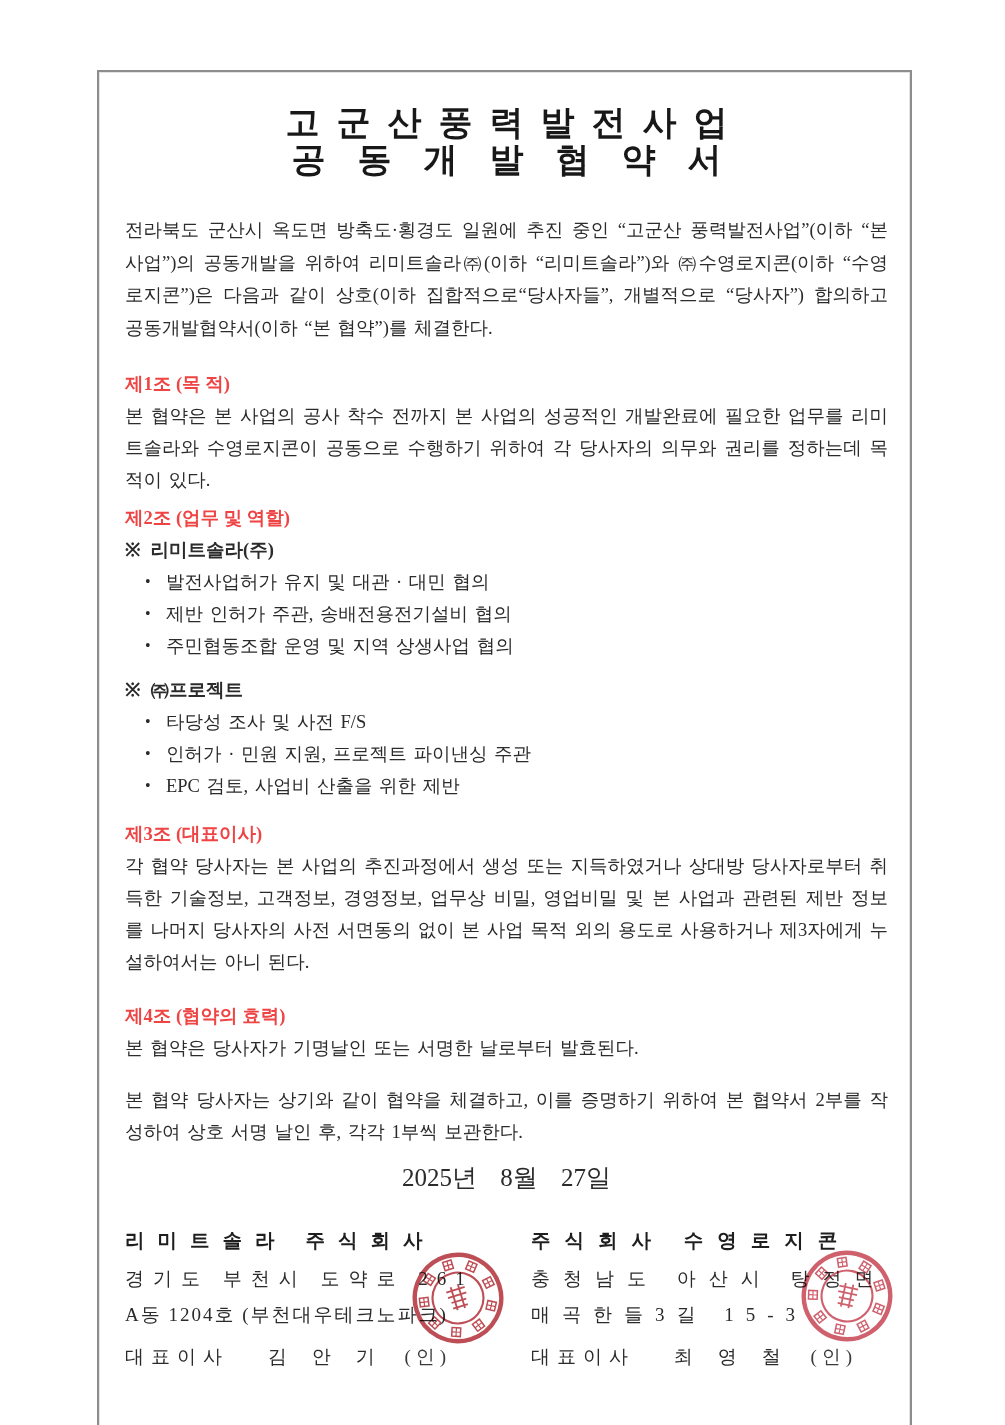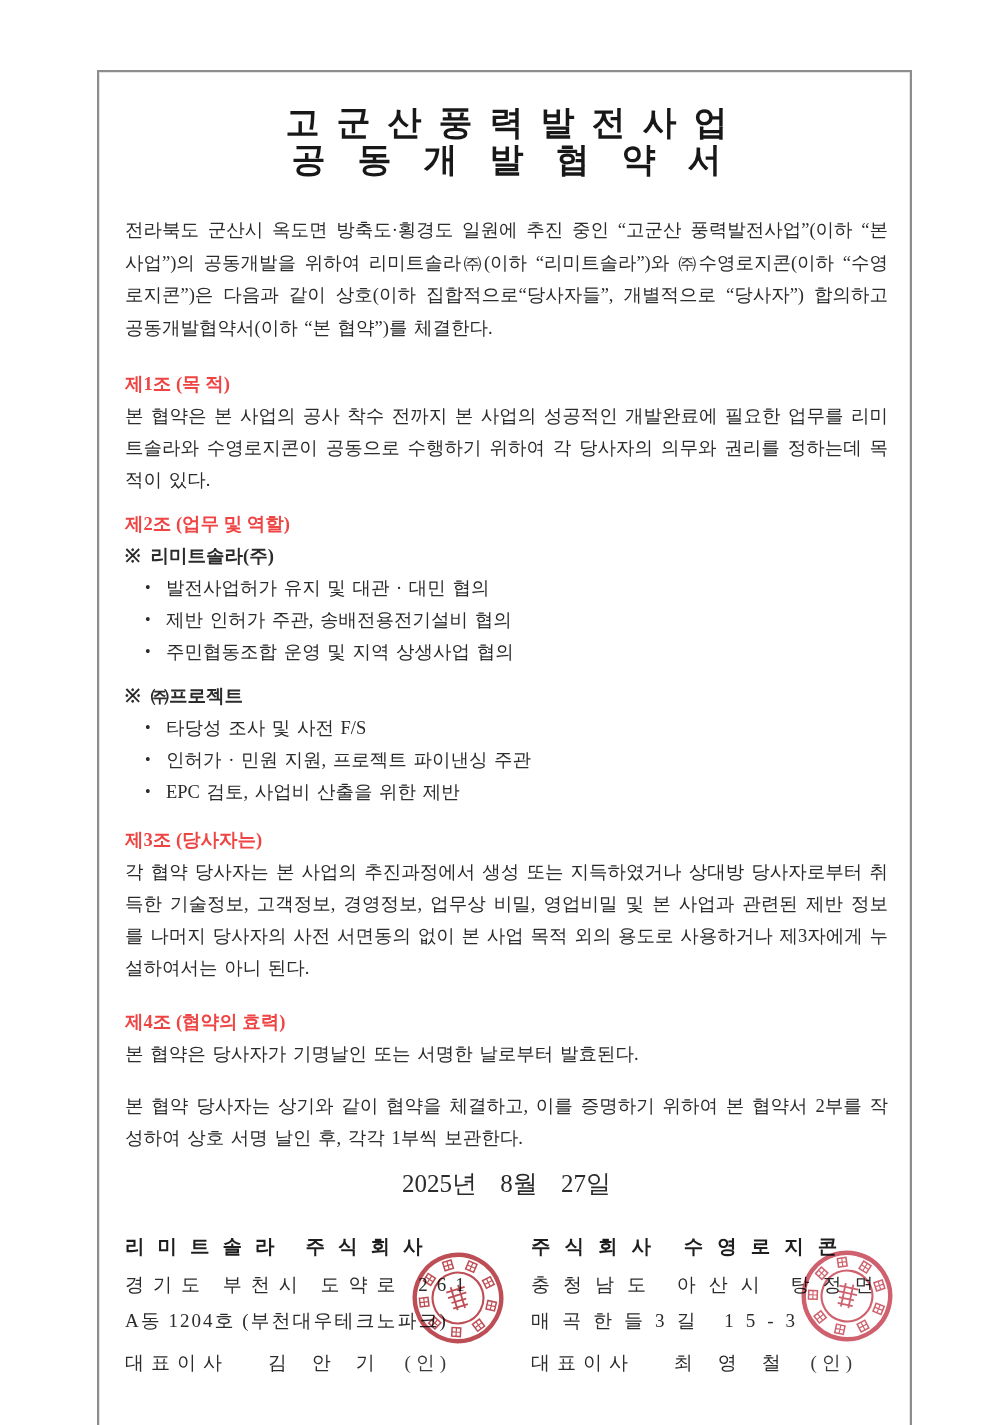--- a/index.html
+++ b/index.html
@@ -55,21 +55,21 @@
     word-spacing: 2px;
   }
   .intro { margin-top: 36px; line-height: 32.5px; }
   .article { margin-top: 24px; }
   .article h2 {
     font-size: 18.5px;
     line-height: 32px;
     font-weight: 700;
     color: #ef4444;
   }
-  .article-2 { margin-top: 12px; }
+  .article-2 { margin-top: 6px; }
   .article-3 { margin-top: 16px; }
   .article-4 { margin-top: 22px; }
   .party-name { font-weight: 700; }
   .party-name .ref-mark { margin-right: 10px; }
   .party + .party { margin-top: 12px; }
   .bullets { list-style: none; padding-left: 20px; }
   .bullets li { display: flex; }
   .bullet-dot {
     display: inline-block;
     width: 21px;
@@ -194,21 +194,21 @@
             </li>
           <li>
               <span class="bullet-dot">•</span>
               <span>EPC 검토, 사업비 산출을 위한 제반</span>
             </li>
         </ul>
       </div>
     </section>
 
     <section class="article article-3">
-      <h2>제3조 (당사자는)</h2>
+      <h2>제3조 (대표이사)</h2>
       <p>각 협약 당사자는 본 사업의 추진과정에서 생성 또는 지득하였거나 상대방 당사자로부터 취득한 기술정보, 고객정보, 경영정보, 업무상 비밀, 영업비밀 및 본 사업과 관련된 제반 정보를 나머지 당사자의 사전 서면동의 없이 본 사업 목적 외의 용도로 사용하거나 제3자에게 누설하여서는 아니 된다.</p>
     </section>
 
     <section class="article article-4">
       <h2>제4조 (협약의 효력)</h2>
       <p>본 협약은 당사자가 기명날인 또는 서명한 날로부터 발효된다.</p>
     </section>
 
     <p class="bodytext closing">본 협약 당사자는 상기와 같이 협약을 체결하고, 이를 증명하기 위하여 본 협약서 2부를 작성하여 상호 서명 날인 후, 각각 1부씩 보관한다.</p>
 

